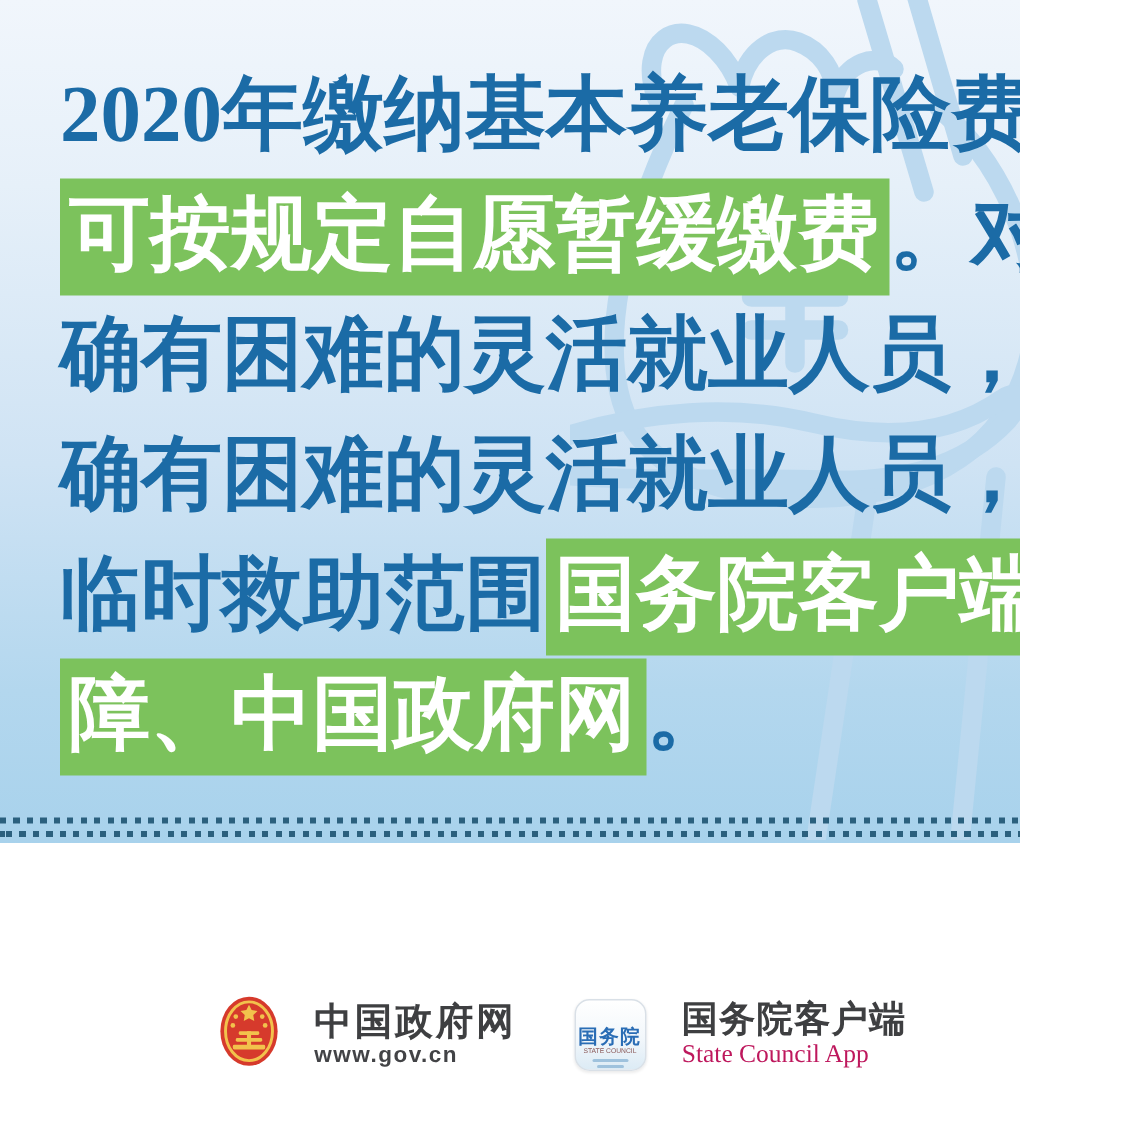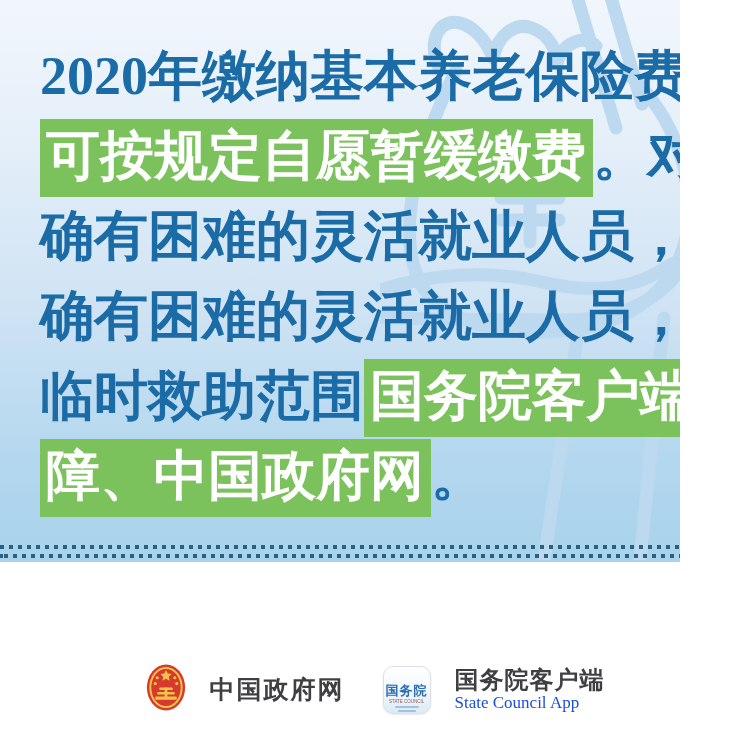--- a/index.html
+++ b/index.html
@@ -30,21 +30,21 @@
   .dots.second{margin-top:5px;background-position:4px 0;}
 
   
   .footer{position:absolute;top:562px;left:0;width:750px;height:188px;background:#ffffff;}
   .footer-inner{display:flex;justify-content:center;align-items:center;gap:38px;padding-top:102px;}
   .logo-group{display:flex;align-items:center;gap:24px;}
   .logo-text{display:flex;flex-direction:column;justify-content:center;}
   .gov-name{font-size:25px;font-weight:bold;color:#3e3f41;letter-spacing:2px;line-height:27px;}
   .gov-url{font-size:15px;font-weight:bold;color:#424346;letter-spacing:1px;line-height:18px;}
   .app-name{font-size:24px;font-weight:bold;color:#3e3f41;letter-spacing:1px;line-height:26px;}
-  .app-sub{font-family:"Liberation Serif","DejaVu Serif",serif;font-size:17px;color:#1d4ed8;line-height:20px;}
+  .app-sub{font-family:"Liberation Serif","DejaVu Serif",serif;font-size:17px;color:#be185d;line-height:20px;}
 
   .app-icon{
     width:46px;height:46px;border-radius:10px;border:1px solid #d9e0e7;
     background:linear-gradient(180deg,#ffffff 0%,#f2f7fb 55%,#dcebf5 100%);
     box-shadow:0 1px 2px rgba(0,0,0,0.08);
     display:flex;flex-direction:column;align-items:center;justify-content:center;
   }
   .app-icon-label{font-size:13px;font-weight:bold;color:#2a6db5;letter-spacing:1px;line-height:14px;margin-top:16px;}
   .app-icon-sub{font-size:5px;color:#8a5a5a;line-height:6px;transform:scale(0.9);}
   .app-icon-line{width:24px;height:2px;background:#9fc2dd;margin-top:2px;border-radius:1px;}
@@ -108,20 +108,21 @@
             <circle cx="9" cy="20" r="1.6" fill="#f2c24c"></circle>
             <circle cx="31" cy="20" r="1.6" fill="#f2c24c"></circle>
             <rect x="13" y="24" width="14" height="2.6" rx="1" fill="#f2c24c"></rect>
             <rect x="11" y="28.6" width="18" height="2.6" rx="1" fill="#f2c24c"></rect>
             <rect x="9" y="33.2" width="22" height="3.2" rx="1" fill="#f2c24c"></rect>
             <rect x="18.6" y="24" width="2.8" height="12" fill="#f2c24c"></rect>
           </svg>
         </span>
         <div class="logo-text">
           <div class="gov-name">中国政府网</div>
+          <div class="gov-url">www.gov.cn</div>
         </div>
       </div>
 
       <div class="logo-group">
         <div class="app-icon">
           <div class="app-icon-label">国务院</div>
           <div class="app-icon-sub">STATE COUNCIL</div>
           <div class="app-icon-line"></div>
           <div class="app-icon-line short"></div>
         </div>

